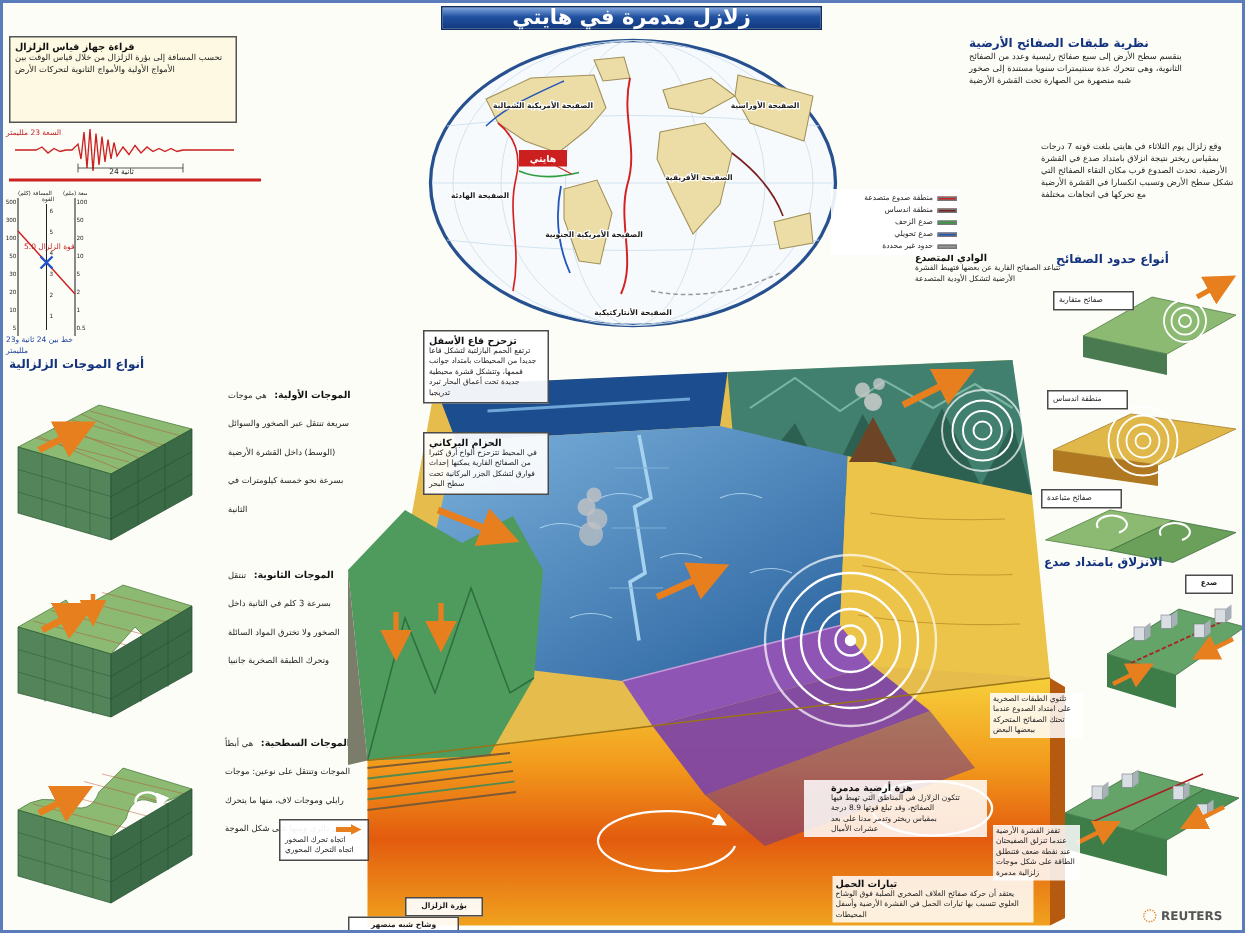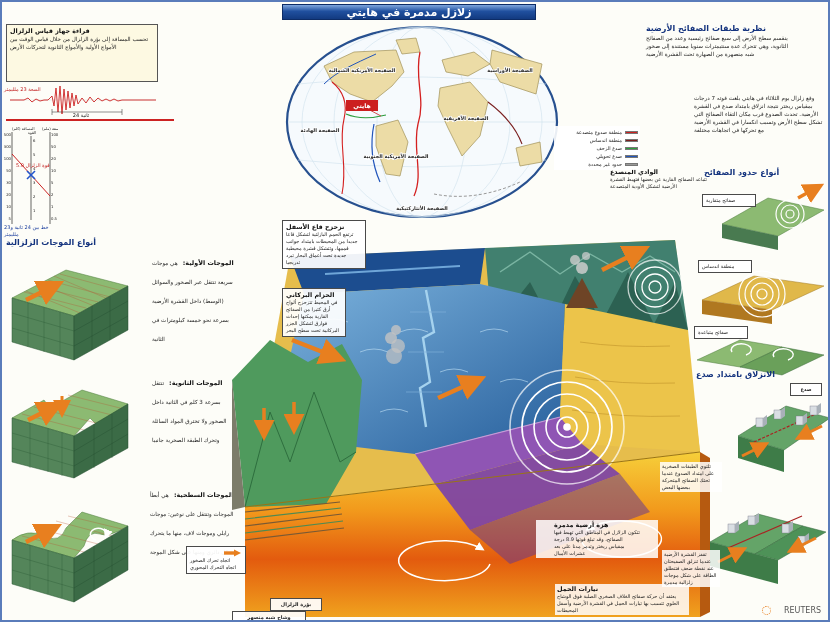--- a/index.html
+++ b/index.html
@@ -2,36 +2,36 @@
 <html lang="ar"><head>
 <meta charset="utf-8">
 <style>
 *{margin:0;padding:0;box-sizing:border-box}
 html,body{width:830px;height:622px}
 body{font-family:"DejaVu Sans",sans-serif;background:#fff}
 .page{position:relative;width:830px;height:622px;background:#fdfdf8;border:2px solid #5a7cba;overflow:hidden}
 .abs{position:absolute}
 .rtl{direction:rtl;text-align:left}
 .ctr{text-align:center}
-.title-bar{left:280px;top:2px;width:254px;height:16px;background:linear-gradient(180deg,#7fa6dd,#20509f 45%,#123a80);border:1px solid #0d2c66;color:#fff;font-weight:bold;font-size:11px;display:flex;align-items:center;justify-content:center;z-index:30}
+.title-bar{left:292px;top:2px;width:254px;height:16px;background:linear-gradient(180deg,#7fa6dd,#20509f 45%,#123a80);border:1px solid #0d2c66;color:#fff;font-weight:bold;font-size:14px;display:flex;align-items:center;justify-content:center;z-index:30}
 .hdr{font-weight:bold;color:#14337e;font-size:8px;line-height:1.2}
 .sub{font-weight:bold;font-size:6.4px;color:#101010;line-height:1.25}
 .txt{font-size:5.6px;line-height:1.45;color:#1c1c1c}
 .tiny{font-size:5px;line-height:1.4;color:#1c1c1c}
 .box{background:rgba(255,255,255,.93);border:.5px solid #4a4a4a;padding:2px 3px;z-index:20}
 .plain{z-index:20}
 .red{color:#c22020}
 .blue{color:#1c3f9e}
 .panel{background:#fdf9e2;border:.7px solid #555;padding:2px 3px}
 .legend{z-index:25;background:rgba(255,255,255,.9);padding:1px 2px}
 .legend-item{display:flex;direction:rtl;align-items:center;gap:3px;font-size:5px;color:#222;margin:2px 0}
 .swatch{width:13px;height:3px;flex:0 0 auto;border:.3px solid #777}
 .tk{font-size:3.8px;fill:#222}
 .maplbl{font-size:5px;font-weight:bold;fill:#1b1b1b;paint-order:stroke;stroke:#ffffff;stroke-width:1.6px}
-.credit{display:flex;align-items:flex-start;gap:13px;font-size:8px;font-weight:normal;color:#555;z-index:30}
+.credit{display:flex;align-items:flex-start;gap:3px;font-size:8px;font-weight:bold;color:#555;z-index:30}
 .credit .dot{width:9px;height:9px;border:1.4px dotted #e87f1f;border-radius:50%}
 svg{display:block}
 </style>
 </head>
 <body>
 
 <div class="page">
 
   <div class="abs title-bar">زلازل مدمرة في هايتي</div>
 
@@ -366,21 +366,21 @@
       <path d="M64,190 L64,216" stroke="#e87f1f" stroke-width="3.5" marker-end="url(#mah)"></path>
     </g>
     <path d="M15,295 L470,240" stroke="#9a7414" stroke-width="1"></path>
     <path d="M470,240 L480,246 L480,400 L470,405 Z" fill="#b65a10"></path>
   </svg>
 
   <div class="abs box rtl" style="left:280px;top:218px;width:84px">
     <div class="sub">تزحزح قاع الأسفل</div>
     <div class="tiny">ترتفع الحمم البازلتية لتشكل قاعا جديدا من المحيطات بامتداد جوانب قممها، وتتشكل قشرة محيطية جديدة تحت أعماق البحار تبرد تدريجيا</div>
   </div>
-  <div class="abs box rtl" style="left:280px;top:286px;width:64px">
+  <div class="abs box rtl" style="left:280px;top:286px;width:84px">
     <div class="sub">الحزام البركاني</div>
     <div class="tiny">في المحيط تتزحزح ألواح أرق كثيرا من الصفائح القارية يمكنها إحداث فوارق لتشكل الجزر البركانية تحت سطح البحر</div>
   </div>
   <div class="abs plain rtl" style="left:534px;top:518px;width:122px;background:rgba(255,255,255,.85);padding:1px 18px">
     <div class="sub">هزة أرضية مدمرة</div>
     <div class="tiny">تتكون الزلازل في المناطق التي تهبط فيها الصفائح، وقد تبلغ قوتها 8.9 درجة بمقياس ريختر وتدمر مدنا على بعد عشرات الأميال</div>
   </div>
   <div class="abs plain rtl" style="left:553px;top:582px;width:134px;background:rgba(255,255,255,.85);padding:1px 2px">
     <div class="sub">تيارات الحمل</div>
     <div class="tiny">يعتقد أن حركة صفائح الغلاف الصخري الصلبة فوق الوشاح العلوي تتسبب بها تيارات الحمل في القشرة الأرضية وأسفل المحيطات</div>

